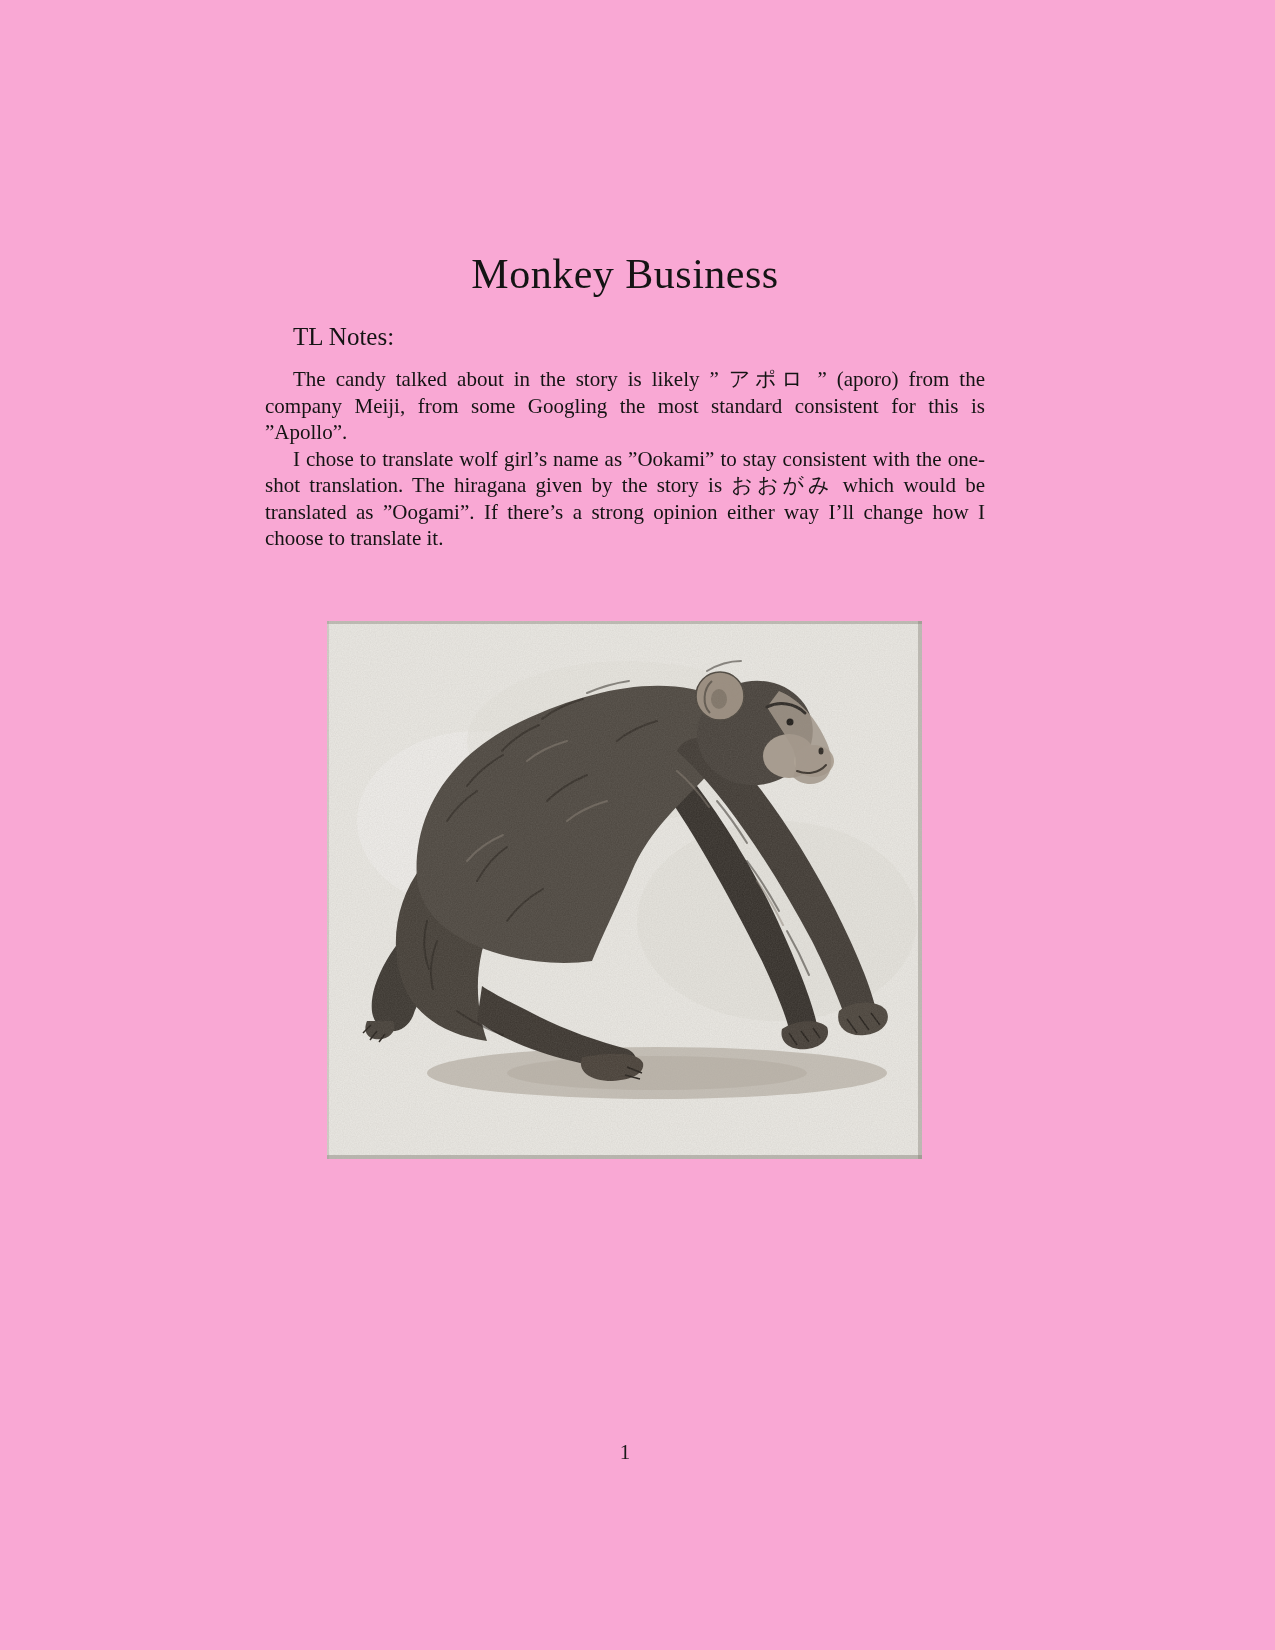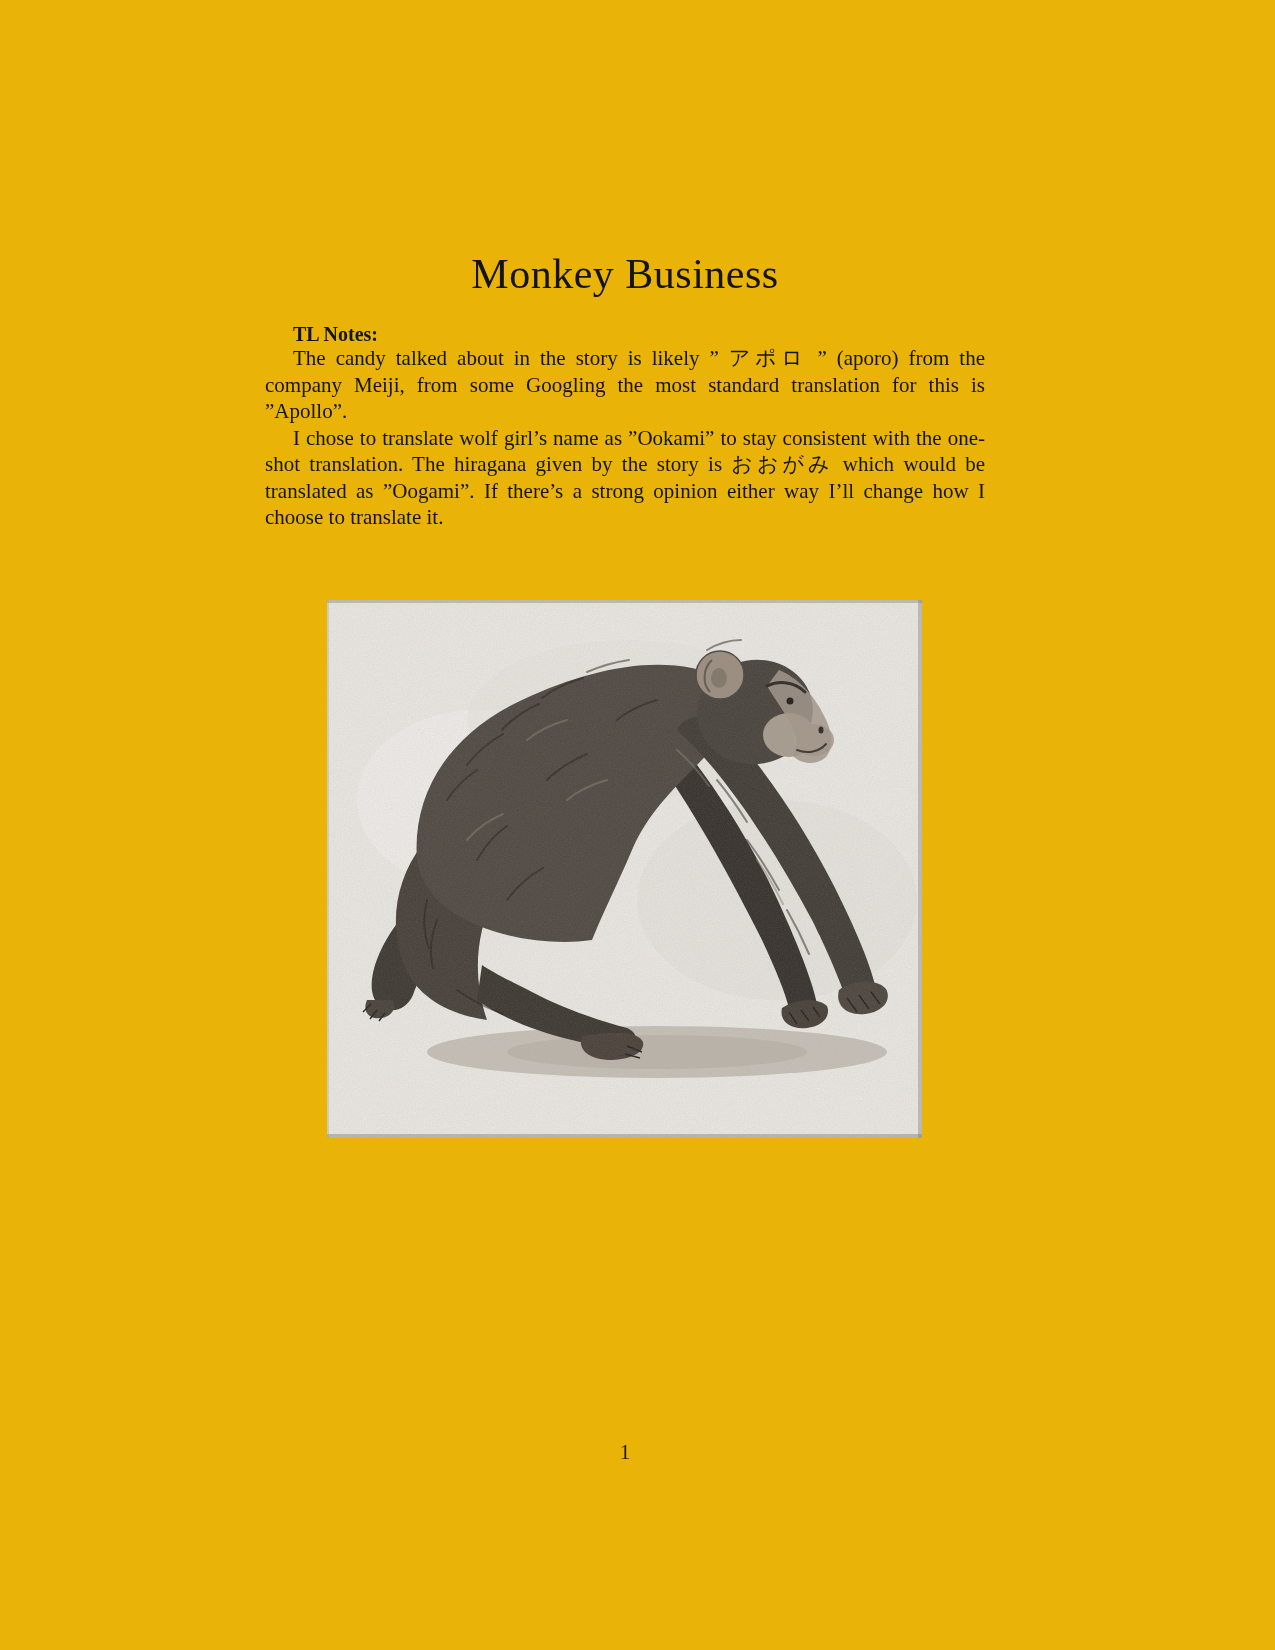--- a/index.html
+++ b/index.html
@@ -1,41 +1,41 @@
 <!DOCTYPE html>
 <html><head>
 <meta charset="utf-8">
 <style>
   html, body { margin: 0; padding: 0; background: #ffffff; }
   .page {
     position: relative;
     width: 1275px;
     height: 1650px;
-    background: #eab308;
+    background: #f9a8d4;
     overflow: hidden;
     font-family: "Liberation Serif", "DejaVu Serif", serif;
     color: #141414;
   }
   .content {
     margin-left: 265px;
     width: 720px;
   }
   .doc-title {
     margin: 0;
     padding-top: 251px;
     font-size: 42px;
     font-weight: 400;
     text-align: center;
     line-height: 1.1;
     letter-spacing: 0.5px;
   }
   .section-heading {
-    margin: 27px 0 0 0;
-    font-size: 20px;
-    font-weight: 700;
+    margin: 27px 0 16px 0;
+    font-size: 25px;
+    font-weight: 400;
     line-height: 1.05;
     text-indent: 28px;
   }
   .sub-heading {
     margin: 6px 0 0 0;
     font-size: 21px;
     font-weight: 700;
     line-height: 26.5px;
     text-indent: 28px;
   }
@@ -67,21 +67,21 @@
 <body>
 
 <div class="page">
   <div class="content">
 
     <h1 class="doc-title">Monkey Business</h1>
 
     <h2 class="section-heading">TL Notes:</h2>
 
 
-    <p class="body-para">The candy talked about in the story is likely ” アポロ ” (aporo) from the company Meiji, from some Googling the most standard translation for this is ”Apollo”.</p>
+    <p class="body-para">The candy talked about in the story is likely ” アポロ ” (aporo) from the company Meiji, from some Googling the most standard consistent for this is ”Apollo”.</p>
 
     <p class="body-para">I chose to translate wolf girl’s name as ”Ookami” to stay consistent with the one-shot translation. The hiragana given by the story is おおがみ which would be translated as ”Oogami”. If there’s a strong opinion either way I’ll change how I choose to translate it.</p>
 
     <div class="figure-wrap" role="img" aria-label="Scanned grayscale book illustration of a chimpanzee knuckle-walking to the right on a lightly textured paper background">
       <svg width="595" height="538" viewBox="0 0 595 538" xmlns="http://www.w3.org/2000/svg">
         <defs>
           <filter id="grain" x="0" y="0" width="100%" height="100%">
             <feTurbulence type="fractalNoise" baseFrequency="0.85" numOctaves="2" stitchTiles="stitch" result="n"></feTurbulence>
             <feColorMatrix in="n" type="matrix" values="0 0 0 0 0.35  0 0 0 0 0.33  0 0 0 0 0.30  0 0 0 0.22 0"></feColorMatrix>
           </filter>

